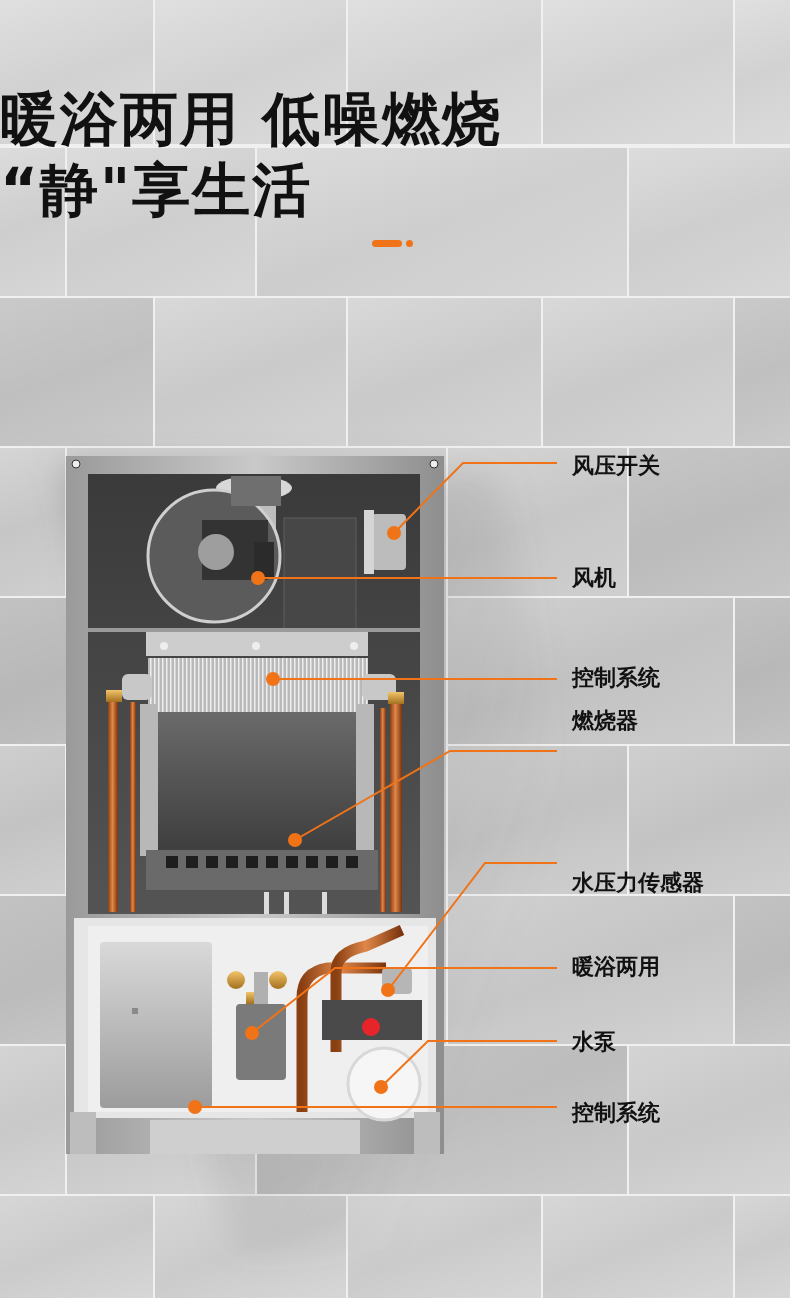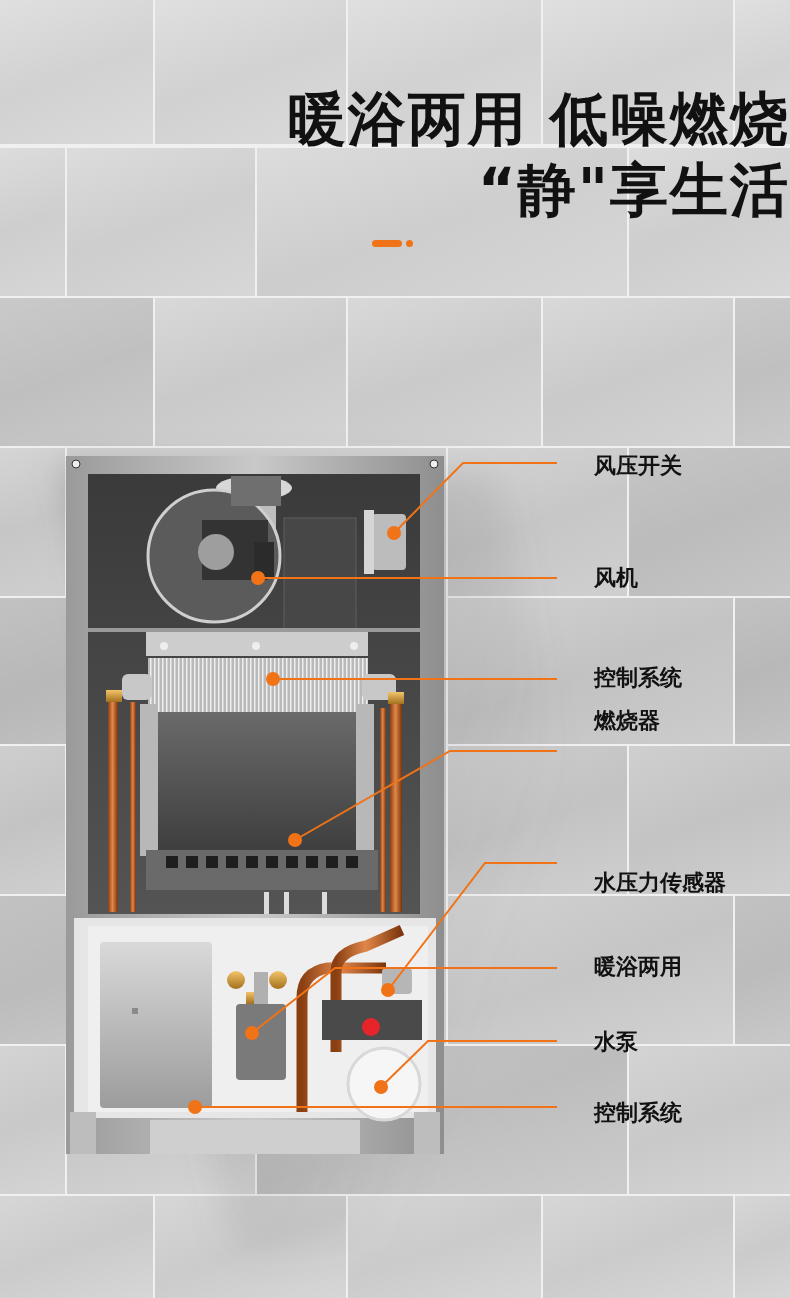--- a/index.html
+++ b/index.html
@@ -4,36 +4,36 @@
   <style>
     html, body { margin: 0; padding: 0; }
     body { width: 790px; height: 1298px; overflow: hidden; font-family: "DejaVu Sans", "Liberation Sans", sans-serif; }
     .page { position: relative; width: 790px; height: 1298px; overflow: hidden;
       background: linear-gradient(180deg, #dcdcdc 0%, #d2d2d2 30%, #c9c9c9 55%, #cfcfcf 80%, #d4d4d4 100%); }
     .tiles { position: absolute; inset: 0; }
     .tile { position: absolute; border: 2px solid #f0f0f0; box-sizing: border-box;
       background: linear-gradient(160deg, rgba(255,255,255,0.10), rgba(0,0,0,0.04) 50%, rgba(255,255,255,0.06)); }
     .tile.dark { background: linear-gradient(160deg, rgba(0,0,0,0.05), rgba(0,0,0,0.09) 50%, rgba(0,0,0,0.03)); }
 
-    .headline { position: absolute; left: 0; width: 790px; text-align: right; color: #111; font-weight: bold; letter-spacing: 2px; }
+    .headline { position: absolute; left: 0; width: 790px; text-align: left; color: #111; font-weight: bold; letter-spacing: 2px; }
     .headline.l1 { top: 84px; font-size: 58px; line-height: 70px; }
     .headline.l2 { top: 155px; font-size: 58px; line-height: 70px; }
     .accent { position: absolute; top: 240px; left: 372px; height: 8px; }
     .accent .bar { position: absolute; left: 0; top: 0; width: 30px; height: 7px; border-radius: 4px; background: #f07318; }
     .accent .dot { position: absolute; left: 34px; top: 0; width: 7px; height: 7px; border-radius: 50%; background: #f07318; }
     .subtitle { position: absolute; top: 272px; left: 0; width: 790px; text-align: center; font-size: 18px; color: #2b2b2b; }
 
     .shadow { position: absolute; left: 150px; top: 470px; width: 430px; height: 780px;
       background: linear-gradient(120deg, rgba(60,60,60,0.35), rgba(60,60,60,0) 70%); filter: blur(18px); transform: skewX(12deg); }
 
     .boiler { position: absolute; left: 66px; top: 452px; width: 378px; height: 702px; }
     .boiler svg { position: absolute; left: 0; top: 0; }
 
     .callouts { position: absolute; left: 0; top: 0; width: 790px; height: 1298px; pointer-events: none; }
-    .label { position: absolute; left: 572px; font-size: 22px; color: #111; font-weight: 600; line-height: 26px; white-space: nowrap; margin-left: 22px; }
+    .label { position: absolute; left: 572px; font-size: 22px; color: #111; font-weight: 600; line-height: 26px; white-space: nowrap; }
   </style>
 </head>
 <body>
 
 <div class="page">
 
   <div class="tiles">
     <div class="tile" style="left:-2px;top:-2px;width:157px;height:148px"></div>
     <div class="tile" style="left:153px;top:-2px;width:195px;height:148px"></div>
     <div class="tile" style="left:346px;top:-2px;width:197px;height:148px"></div>

